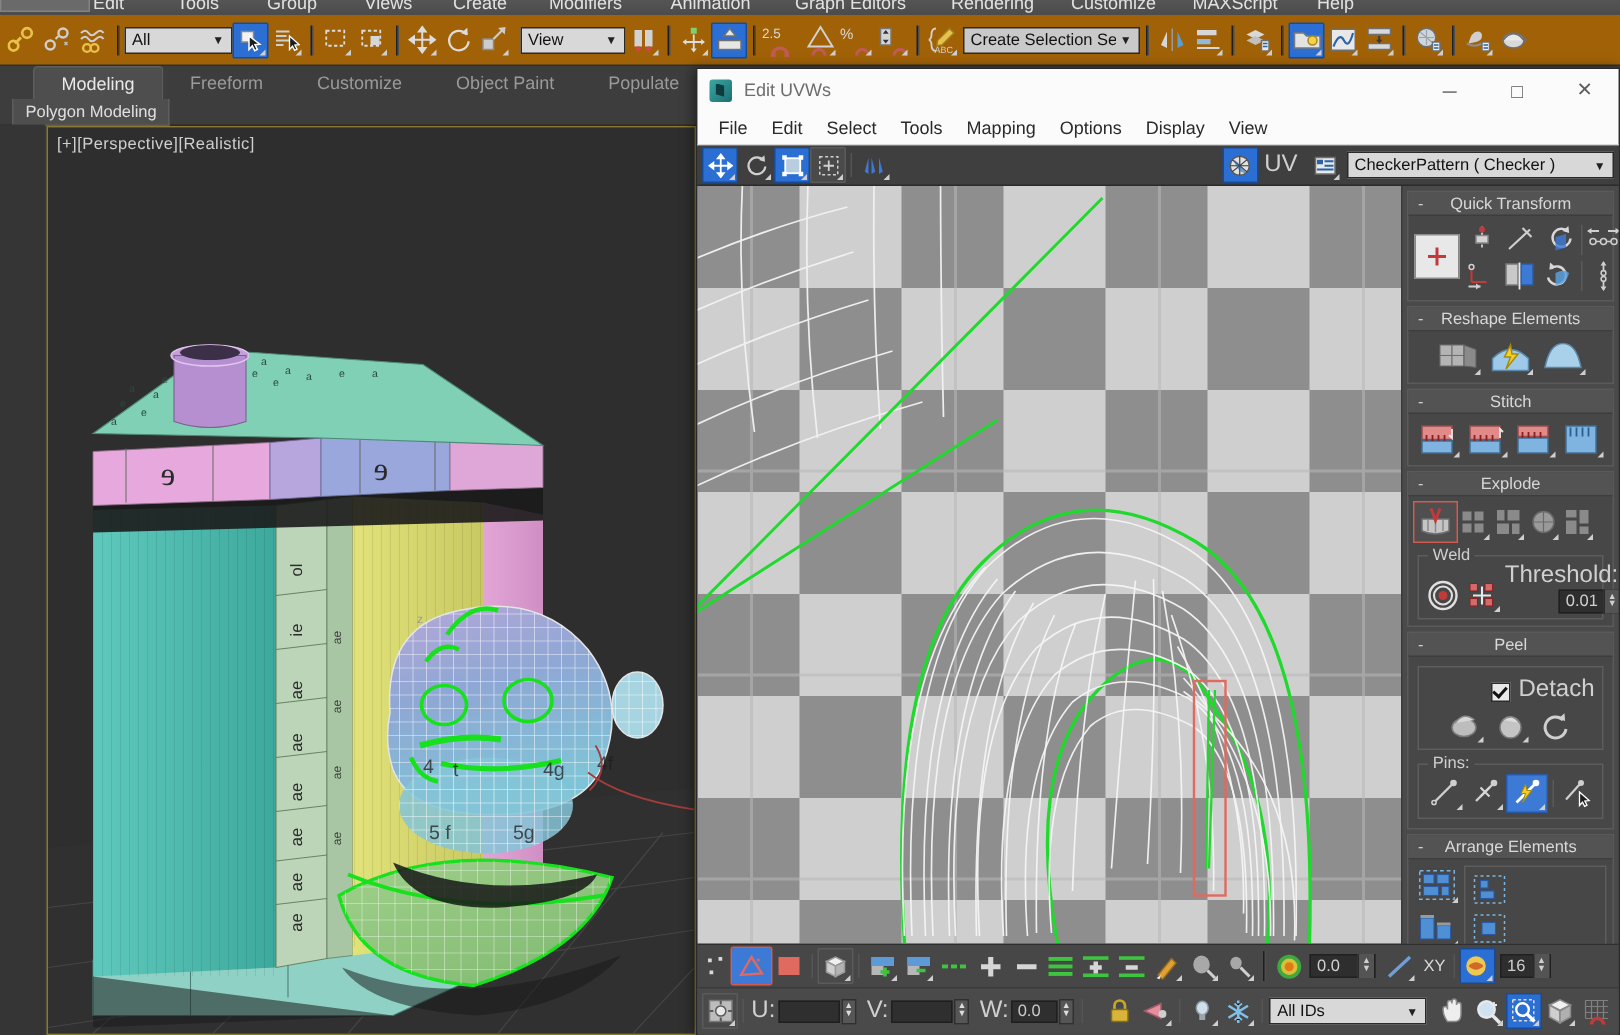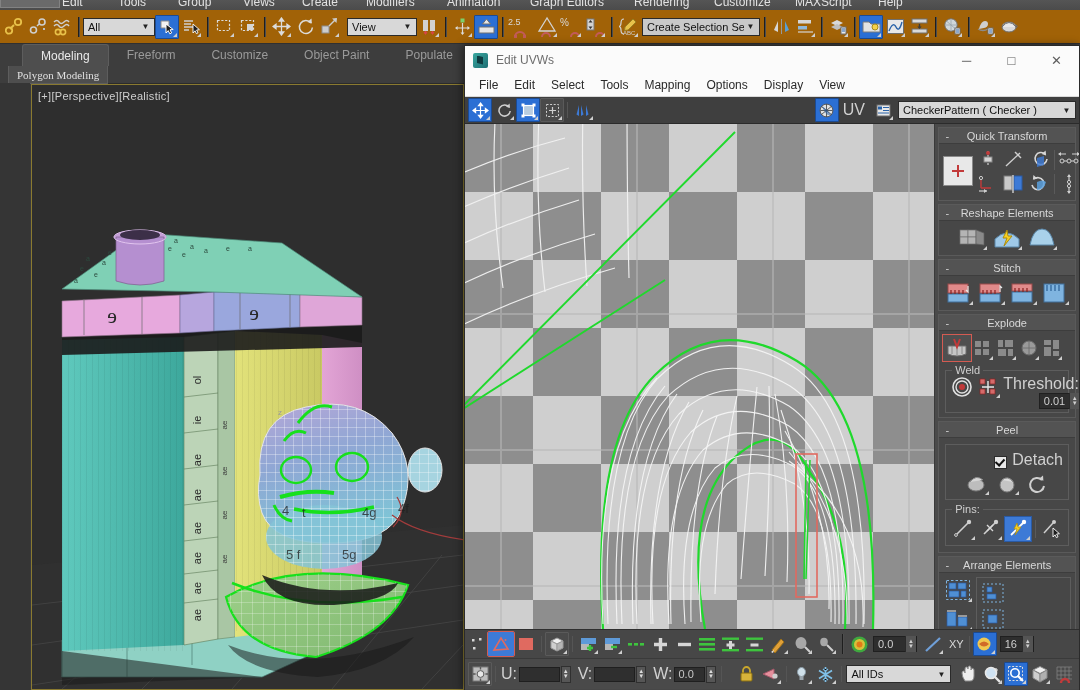--- a/index.html
+++ b/index.html
@@ -61,21 +61,21 @@
     padding:0 18px;display:flex;align-items:center;font-size:12px;color:#9a9a9a;
     border-radius:3px 3px 0 0;
   }
   #ribbon .tab.active{background:#4e4e4e;color:#e9e9e9;border:1px solid #5d5d5d;border-bottom:none;}
   #ribbonsub{
     position:absolute;left:0;top:66px;width:1080px;height:17px;background:#3d3d3d;
     border-bottom:1px solid #2b2b2b;
   }
   #ribbonsub .chip{
     display:inline-flex;align-items:center;height:17px;padding:0 8px;margin-left:8px;
-    background:#4e4e4e;color:#e0e0e0;font-size:11px;border:1px solid #5d5d5d;border-top:none;font-family:Liberation Serif, serif;
+    background:#4e4e4e;color:#e0e0e0;font-size:11px;border:1px solid #5d5d5d;border-top:none;
   }
 
   
   #leftstrip{position:absolute;left:0;top:83px;width:30px;height:607px;background:#353535;}
 
   
   #viewport{
     position:absolute;left:31px;top:84px;width:433px;height:606px;
     background:#2d2d2d;border:1px solid #8a7a30;box-sizing:border-box;overflow:hidden;
   }
@@ -976,21 +976,21 @@
                     <rect x="11" y="3" width="6" height="9"></rect>
                     <rect x="2" y="10" width="7" height="9"></rect>
                     <rect x="11" y="14" width="6" height="5"></rect>
                   </g>
                 </svg>
             </div>
           </div>
 
           <div class="grpbox" style="margin-top:9px">
             <span class="grplabel">Weld</span>
-            <div class="row" style="align-items:flex-start">
+            <div class="row" style="align-items:flex-end">
               <div class="ibtn" style="width:26px;height:24px">
                 <svg width="22" height="22" viewBox="0 0 22 22">
                   <circle cx="11" cy="11" r="9" fill="none" stroke="#e0e0e0" stroke-width="1.6"></circle>
                   <circle cx="11" cy="11" r="6" fill="none" stroke="#e0e0e0" stroke-width="1.4"></circle>
                   <circle cx="11" cy="11" r="3" fill="#c23a3a"></circle>
                 </svg>
               </div>
               <div class="ibtn corner" style="width:26px;height:24px">
                 <svg width="22" height="22" viewBox="0 0 22 22">
                   <g fill="#d46a6a" stroke="#8a2020" stroke-width=".7">

